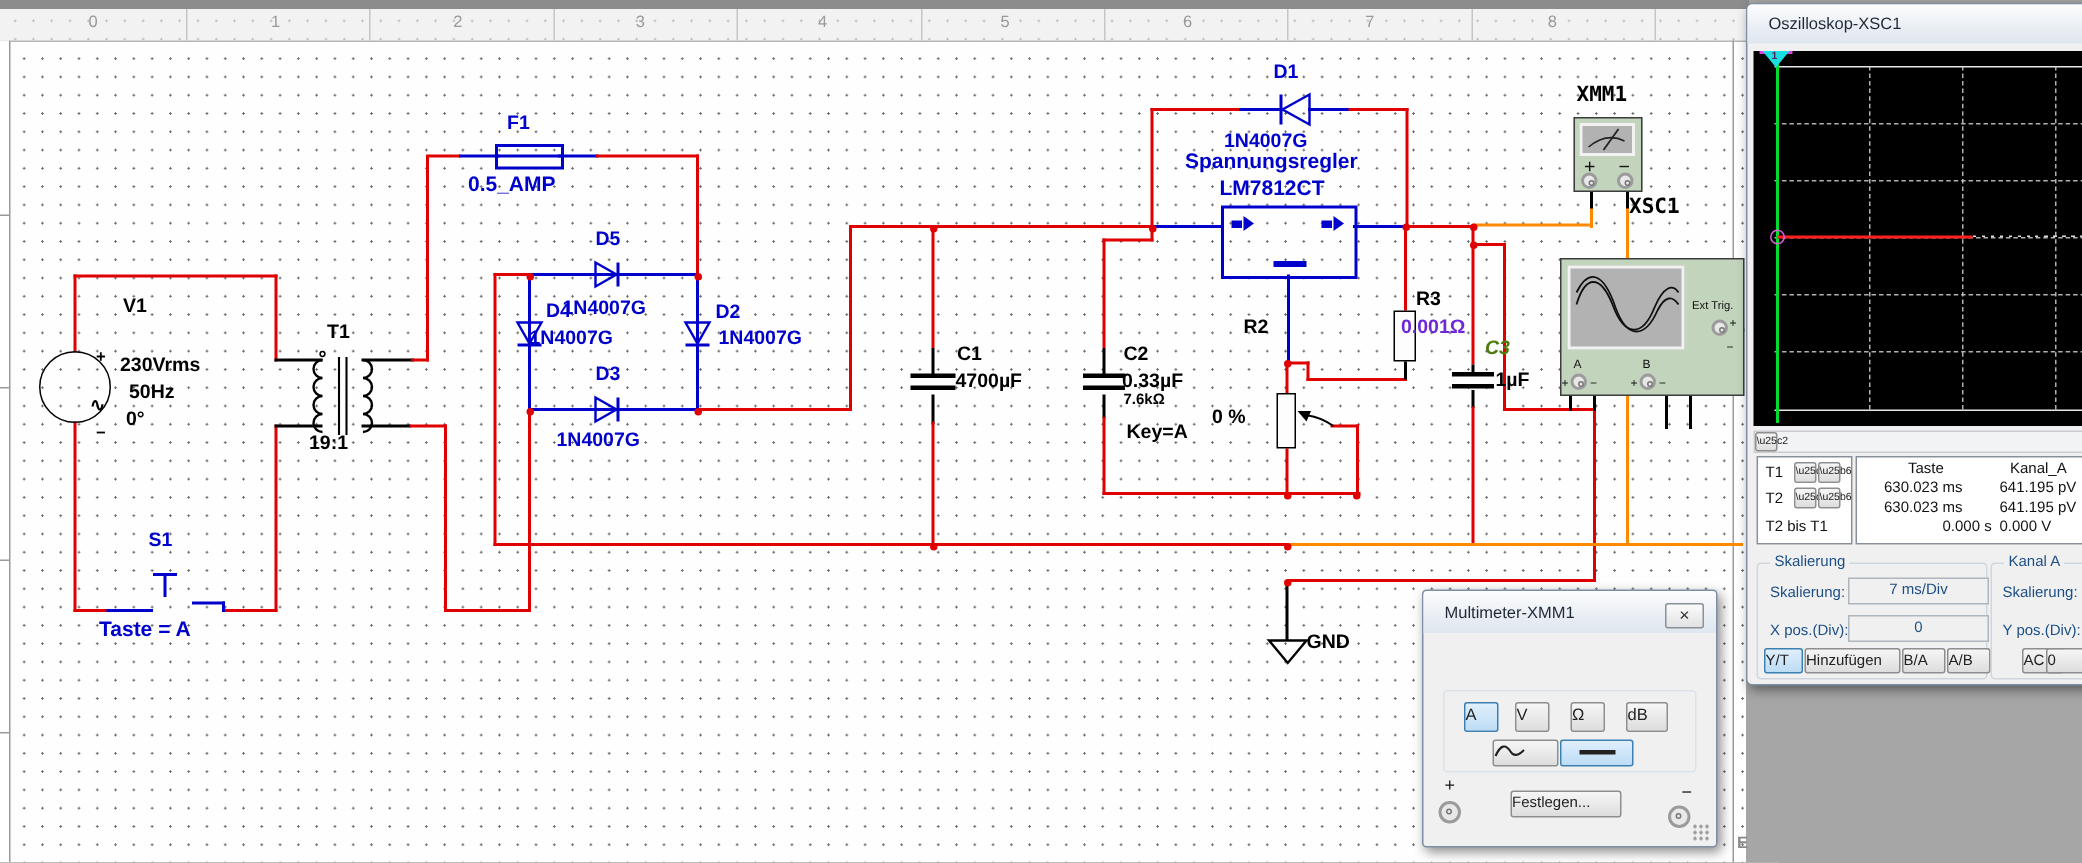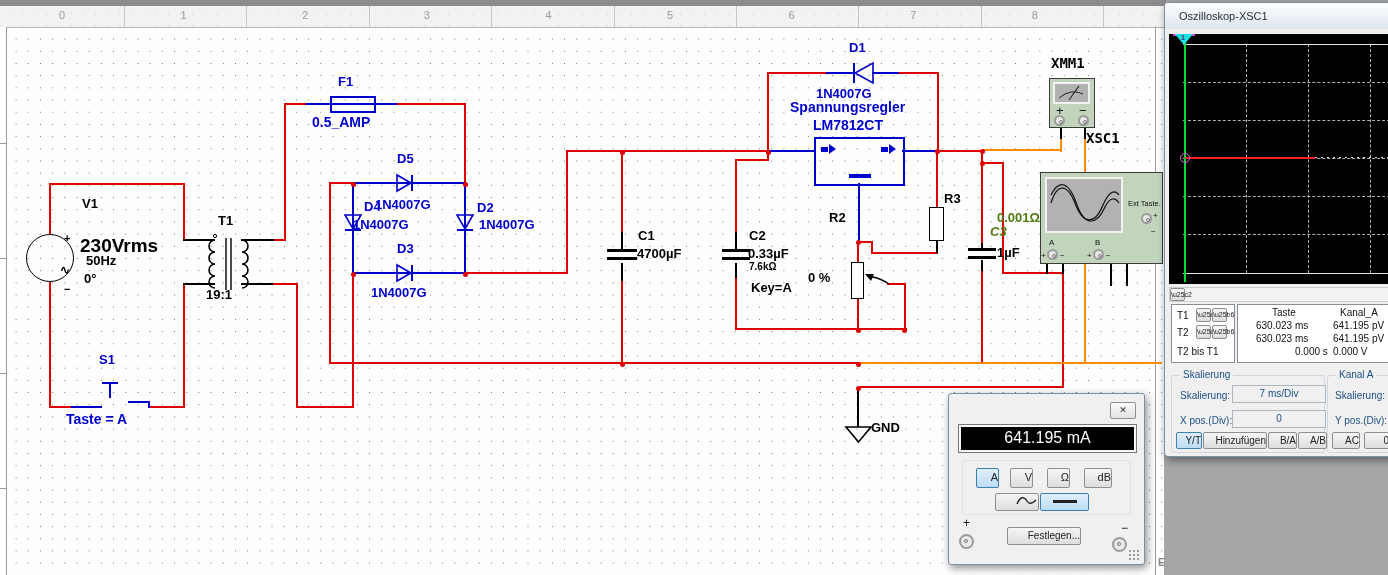--- a/index.html
+++ b/index.html
@@ -31,21 +31,21 @@
   .cap-plate{position:absolute;height:3px;background:#000;}
   .icon{position:absolute;background:#c3d4bd;border:1.5px solid #3c3c3c;}
   .icon-screen{position:absolute;background:#b2b2b2;border:2px solid #f2f2f2;}
   .tiny{position:absolute;font-size:8px;color:#111;}
   
   .win{position:absolute;background:#f0f0f0;border:1px solid #7e8fa5;border-radius:3px;
        box-shadow:2px 3px 8px rgba(0,0,0,0.45);}
   .win-title{position:absolute;left:0;top:0;right:0;height:26px;border-radius:3px 3px 0 0;
        background:linear-gradient(#fdfdfe,#e9eef4 60%,#dfe6ee);color:#1f2a36;font-size:11px;}
   .win-title span{position:absolute;left:14px;top:7px;}
-  .btn{position:absolute;font-size:10px;text-align:right;color:#222;
+  .btn{position:absolute;font-size:10px;text-align:left;color:#222;
        background:linear-gradient(#f6f6f6,#dddddd);border:1px solid #8e8e8e;border-radius:2px;}
   .btn.sel{background:linear-gradient(#e0effc,#bcdcf5);border:1px solid #3c7fb1;}
   .inputbox{position:absolute;background:#fff;border:1px solid #aeb6bf;font-size:10px;text-align:center;color:#111;}
   .grp{position:absolute;border:1px solid #d0d6dd;border-radius:3px;}
   .grp>span{position:absolute;left:8px;top:-7px;background:#f0f0f0;padding:0 3px;font-size:10px;color:#1c4f86;}
   .dlg-label{position:absolute;font-size:10px;color:#111;white-space:pre;}
   
   #osc-screen{position:absolute;left:4px;top:31px;width:233px;height:250px;background:#000;}
   .gridh{position:absolute;left:14px;right:2px;height:0;border-top:1px dashed #cfcfcf;opacity:.85;}
   .gridv{position:absolute;top:10px;height:229px;width:0;border-left:1px dashed #cfcfcf;opacity:.85;}
@@ -294,37 +294,37 @@
     <div class="term" style="left:28px;top:36px;width:7px;height:7px;"></div>
   </div>
 
   <div class="icon" style="left:1040px;top:172px;width:121px;height:90px;">
     <div class="icon-screen" style="left:4px;top:4px;width:74px;height:52px;">
       <svg width="74" height="52">
         <path d="M4,24 C10,4 20,4 28,24 C36,46 48,46 56,26 C62,12 68,10 72,16" fill="none" stroke="#111" stroke-width="1.2"></path>
         <path d="M4,16 C12,0 22,2 30,26 C38,48 50,46 58,28 C63,18 68,18 72,24" fill="none" stroke="#111" stroke-width="1.2"></path>
       </svg>
     </div>
-    <div class="tiny" style="left:87px;top:26px;font-size:7.5px;">Ext Taste.</div>
+    <div class="tiny" style="left:87px;top:26px;font-size:7.5px;">Ext Trig.</div>
     <div class="term" style="left:100px;top:40px;width:7px;height:7px;"></div>
     <div class="tiny" style="left:112px;top:38px;">+</div>
     <div class="tiny" style="left:110px;top:54px;">−</div>
     <div class="tiny" style="left:8px;top:65px;">A</div>
     <div class="tiny" style="left:54px;top:65px;">B</div>
     <div class="term" style="left:6px;top:76px;width:7px;height:7px;"></div>
     <div class="term" style="left:52px;top:76px;width:7px;height:7px;"></div>
     <div class="tiny" style="left:0px;top:78px;">+</div>
     <div class="tiny" style="left:19px;top:78px;">−</div>
     <div class="tiny" style="left:46px;top:78px;">+</div>
     <div class="tiny" style="left:65px;top:78px;">−</div>
   </div>
 
   <div id="labels">
       <span class="clabel" style="left: 82px; top: 196px; font-size: 13px; color: rgb(0, 0, 0);">V1</span>
-      <span class="clabel" style="left: 80px; top: 235px; font-size: 19px; color: rgb(0, 0, 0);">230Vrms</span>
+      <span class="clabel" style="left: 80px; top: 235px; font-size: 13px; color: rgb(0, 0, 0);">230Vrms</span>
       <span class="clabel" style="left: 86px; top: 253px; font-size: 13px; color: rgb(0, 0, 0);">50Hz</span>
       <span class="clabel" style="left: 84px; top: 271px; font-size: 13px; color: rgb(0, 0, 0);">0°</span>
       <span class="clabel" style="left: 64px; top: 232px; font-size: 11px; color: rgb(0, 0, 0);">+</span>
       <span class="clabel" style="left: 60px; top: 263px; font-size: 12px; color: rgb(0, 0, 0);">∿</span>
       <span class="clabel" style="left: 64px; top: 283px; font-size: 11px; color: rgb(0, 0, 0);">−</span>
       <span class="clabel" style="left: 218px; top: 213px; font-size: 13px; color: rgb(0, 0, 0);">T1</span>
       <span class="clabel" style="left: 206px; top: 287px; font-size: 13px; color: rgb(0, 0, 0);">19:1</span>
       <span class="clabel" style="left: 99px; top: 352px; font-size: 13px; color: rgb(0, 0, 204);">S1</span>
       <span class="clabel" style="left: 66px; top: 411px; font-size: 14px; color: rgb(0, 0, 204);">Taste = A</span>
       <span class="clabel" style="left: 338px; top: 74px; font-size: 13px; color: rgb(0, 0, 204);">F1</span>
@@ -343,21 +343,21 @@
       <span class="clabel" style="left: 813px; top: 117px; font-size: 14px; color: rgb(0, 0, 204);">LM7812CT</span>
       <span class="clabel" style="left: 638px; top: 228px; font-size: 13px; color: rgb(0, 0, 0);">C1</span>
       <span class="clabel" style="left: 637px; top: 246px; font-size: 13px; color: rgb(0, 0, 0);">4700µF</span>
       <span class="clabel" style="left: 749px; top: 228px; font-size: 13px; color: rgb(0, 0, 0);">C2</span>
       <span class="clabel" style="left: 748px; top: 246px; font-size: 13px; color: rgb(0, 0, 0);">0.33µF</span>
       <span class="clabel" style="left: 749px; top: 261px; font-size: 10px; color: rgb(0, 0, 0);">7.6kΩ</span>
       <span class="clabel" style="left: 751px; top: 280px; font-size: 13px; color: rgb(0, 0, 0);">Key=A</span>
       <span class="clabel" style="left: 808px; top: 270px; font-size: 13px; color: rgb(0, 0, 0);">0 %</span>
       <span class="clabel" style="left: 829px; top: 210px; font-size: 13px; color: rgb(0, 0, 0);">R2</span>
       <span class="clabel" style="left: 944px; top: 191px; font-size: 13px; color: rgb(0, 0, 0);">R3</span>
-      <span class="clabel" style="left: 997px; top: 210px; font-size: 13px; color: #4d7c0f;">0.001Ω</span>
+      <span class="clabel" style="left: 934px; top: 210px; font-size: 13px; color: #6d28d9;">0.001Ω</span>
       <span class="clabel" style="left: 990px; top: 224px; font-size: 13px; color: #4d7c0f; font-style: italic;">C3</span>
       <span class="clabel" style="left: 997px; top: 245px; font-size: 13px; color: rgb(0, 0, 0);">1µF</span>
       <span class="clabel" style="left: 871px; top: 420px; font-size: 13px; color: rgb(0, 0, 0);">GND</span>
       <span class="clabel" style="left: 1051px; top: 55px; font-size: 14px; color: rgb(0, 0, 0); font-family: &quot;DejaVu Sans Mono&quot;, monospace;">XMM1</span>
       <span class="clabel" style="left: 1086px; top: 130px; font-size: 14px; color: rgb(0, 0, 0); font-family: &quot;DejaVu Sans Mono&quot;, monospace;">XSC1</span>
     </div>
 
   <div class="win" style="left:1164px;top:2px;width:244px;height:453px;border-radius:4px;">
     <div class="win-title">
       <span>Oszilloskop-XSC1</span>
@@ -418,31 +418,31 @@
           <span class="btn" style="left: 27px; top: 0px; width: 62px; height: 15px; line-height: 15px;">Hinzufügen</span>
           <span class="btn" style="left: 92px; top: 0px; width: 27px; height: 15px; line-height: 15px;">B/A</span>
           <span class="btn" style="left: 122px; top: 0px; width: 27px; height: 15px; line-height: 15px;">A/B</span>
         </div>
     </div>
     <div class="grp" style="left:162px;top:372px;width:92px;height:76px;">
       <span>Kanal A</span>
       <span class="dlg-label" style="left:4px;top:14px;">Skalierung:</span>
       <span class="dlg-label" style="left:4px;top:39px;">Y pos.(Div):</span>
       <div id="ka-buttons" style="position:absolute;left:4px;top:56px;">
-          <span class="btn" style="left: 0px; top: 0px; width: 26px; height: 15px; line-height: 15px;">AC</span>
+          <span class="btn" style="left: 16px; top: 0px; width: 26px; height: 15px; line-height: 15px;">AC</span>
           <span class="btn" style="left: 32px; top: 0px; width: 24px; height: 15px; line-height: 15px;">0</span>
         </div>
     </div>
   </div>
 
   <div class="win" style="left:948px;top:393px;width:195px;height:170px;">
+    <div class="win-title" style="height:28px;">
+      <span style="top:9px;">Multimeter-XMM1</span>
+    </div>
     <div class="close-x" style="right:8px;top:8px;">✕</div>
-    <div id="mm-display-frame">
-      <div id="mm-display">641.195 mA</div>
-    </div>
     <div class="grp" style="left:13px;top:66px;width:167px;height:53px;border-color:#dde3ea;"></div>
     <div id="mm-modes">
         <span class="btn sel" style="left: 27px; top: 74px; width: 21px; height: 18px; line-height: 17px; font-size: 11px;">A</span>
         <span class="btn" style="left: 61px; top: 74px; width: 21px; height: 18px; line-height: 17px; font-size: 11px;">V</span>
         <span class="btn" style="left: 98px; top: 74px; width: 21px; height: 18px; line-height: 17px; font-size: 11px;">Ω</span>
         <span class="btn" style="left: 135px; top: 74px; width: 26px; height: 18px; line-height: 17px; font-size: 11px;">dB</span>
       </div>
     <div class="btn" style="left:46px;top:99px;width:42px;height:16px;">
       <svg width="22" height="9" style="position:relative;top:3px;">
           <path d="M1,7 Q6,-4 11,4 Q14,9 20,3" fill="none" stroke="#222" stroke-width="1.4"></path>

